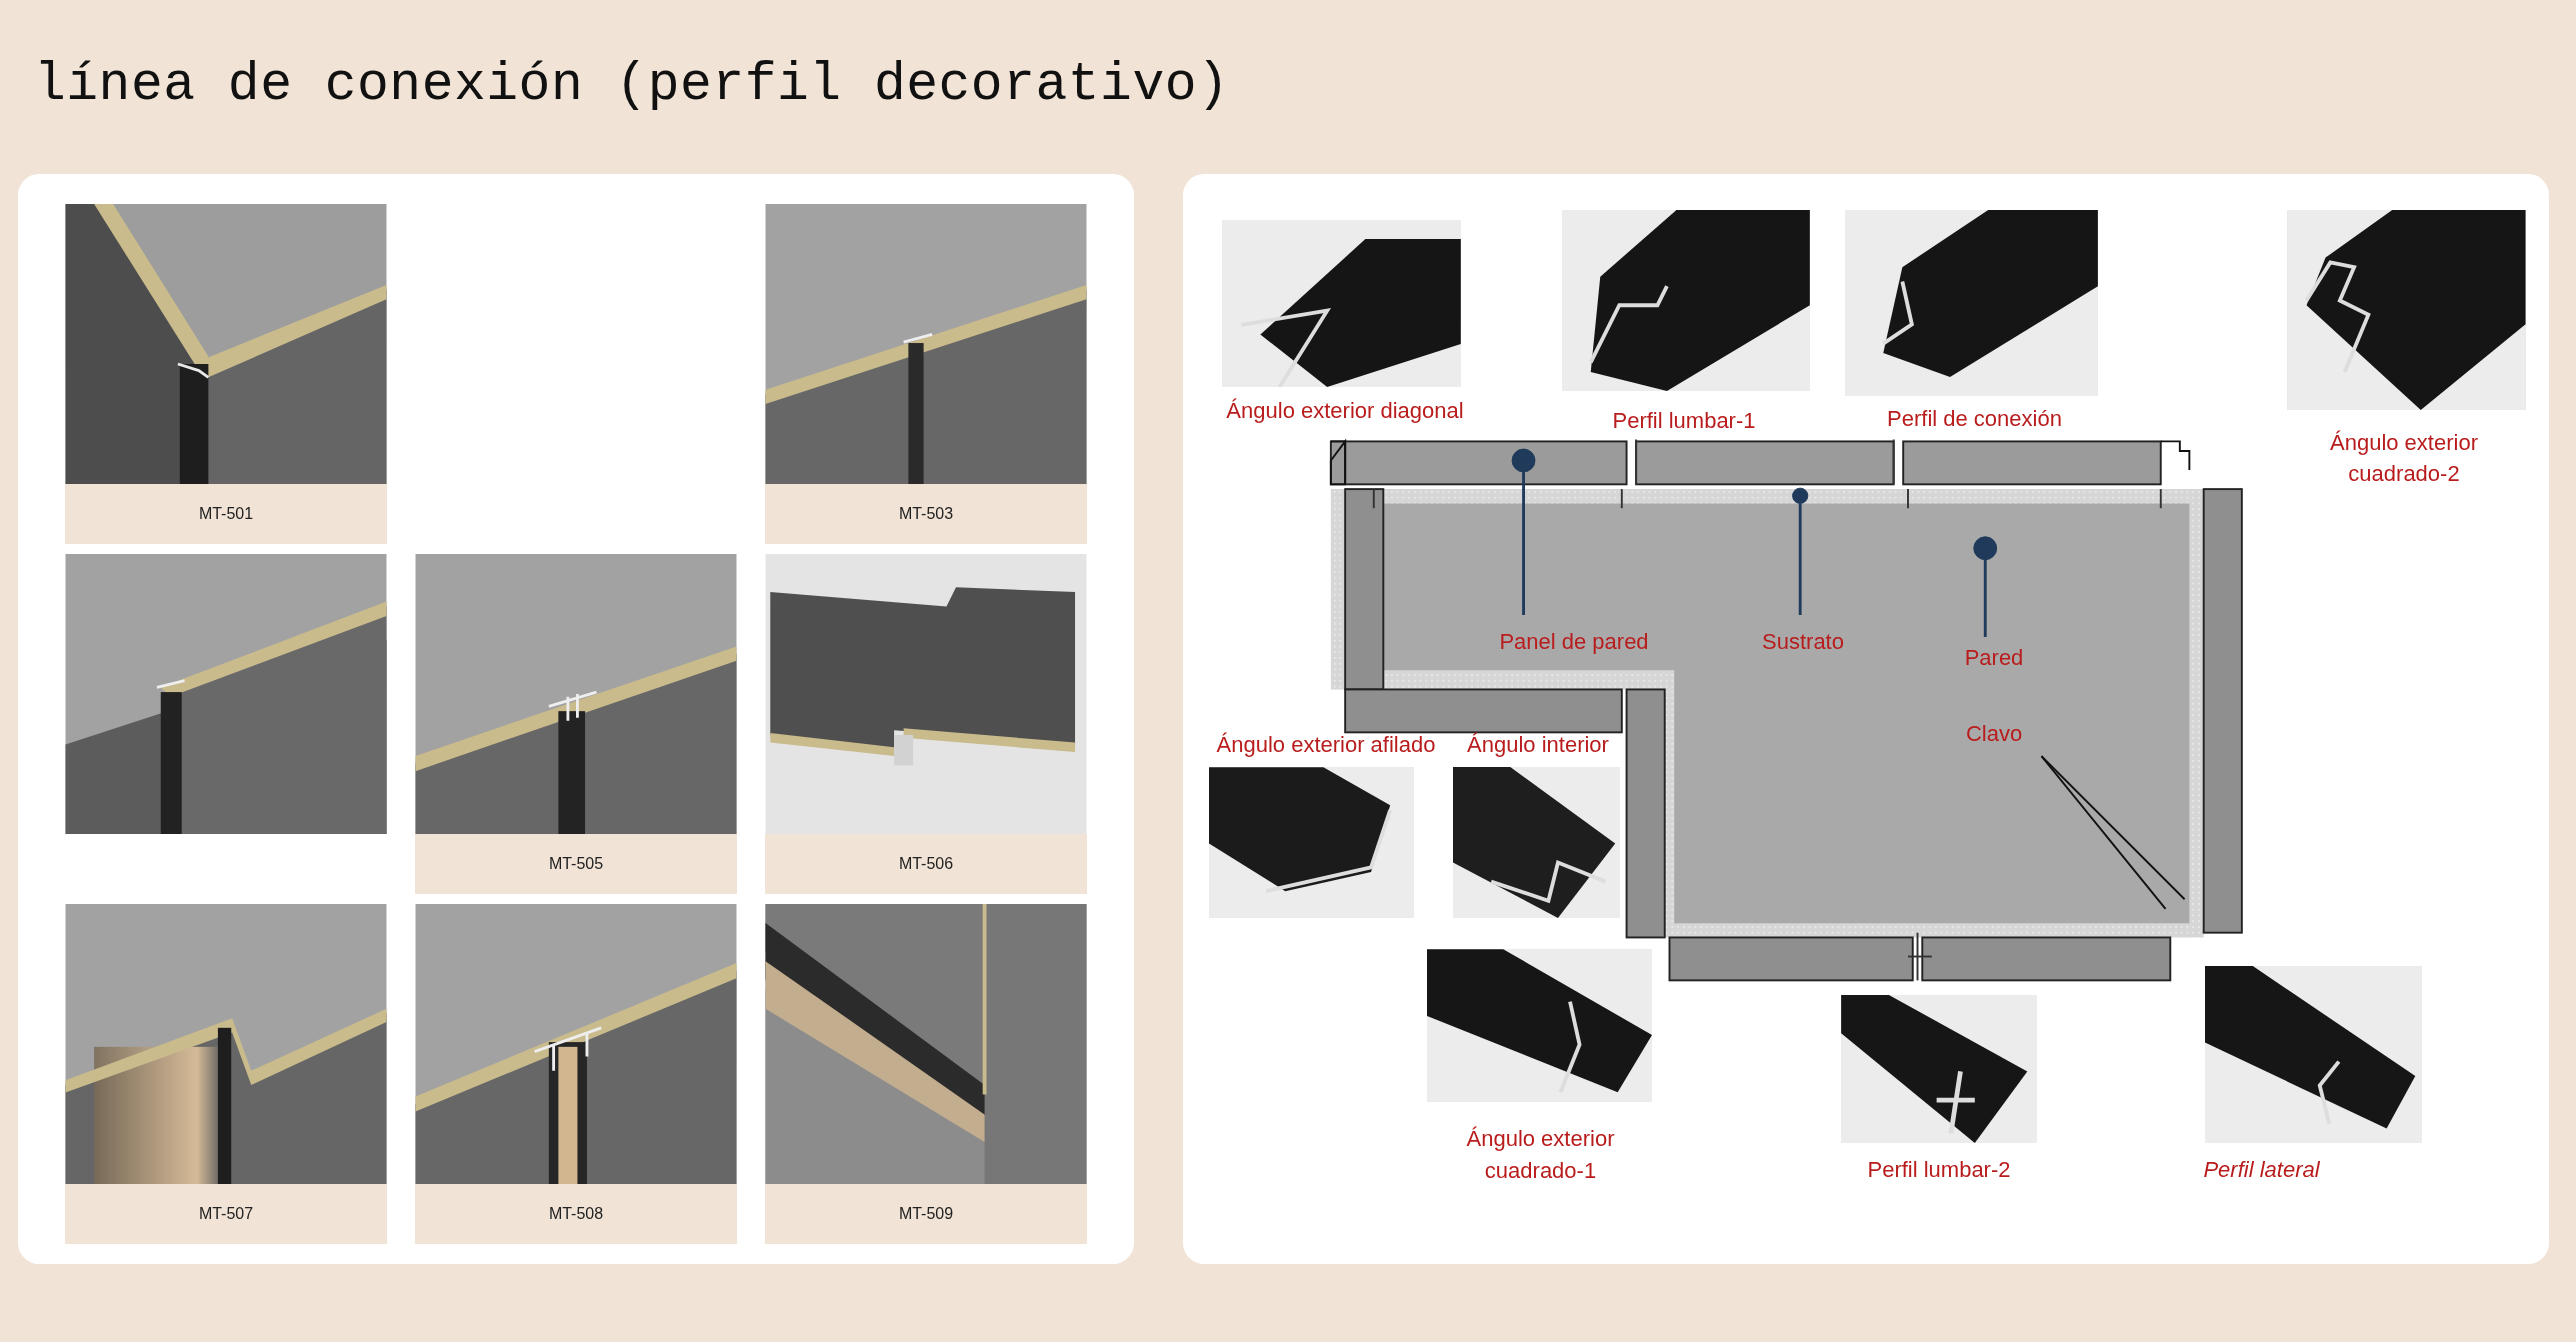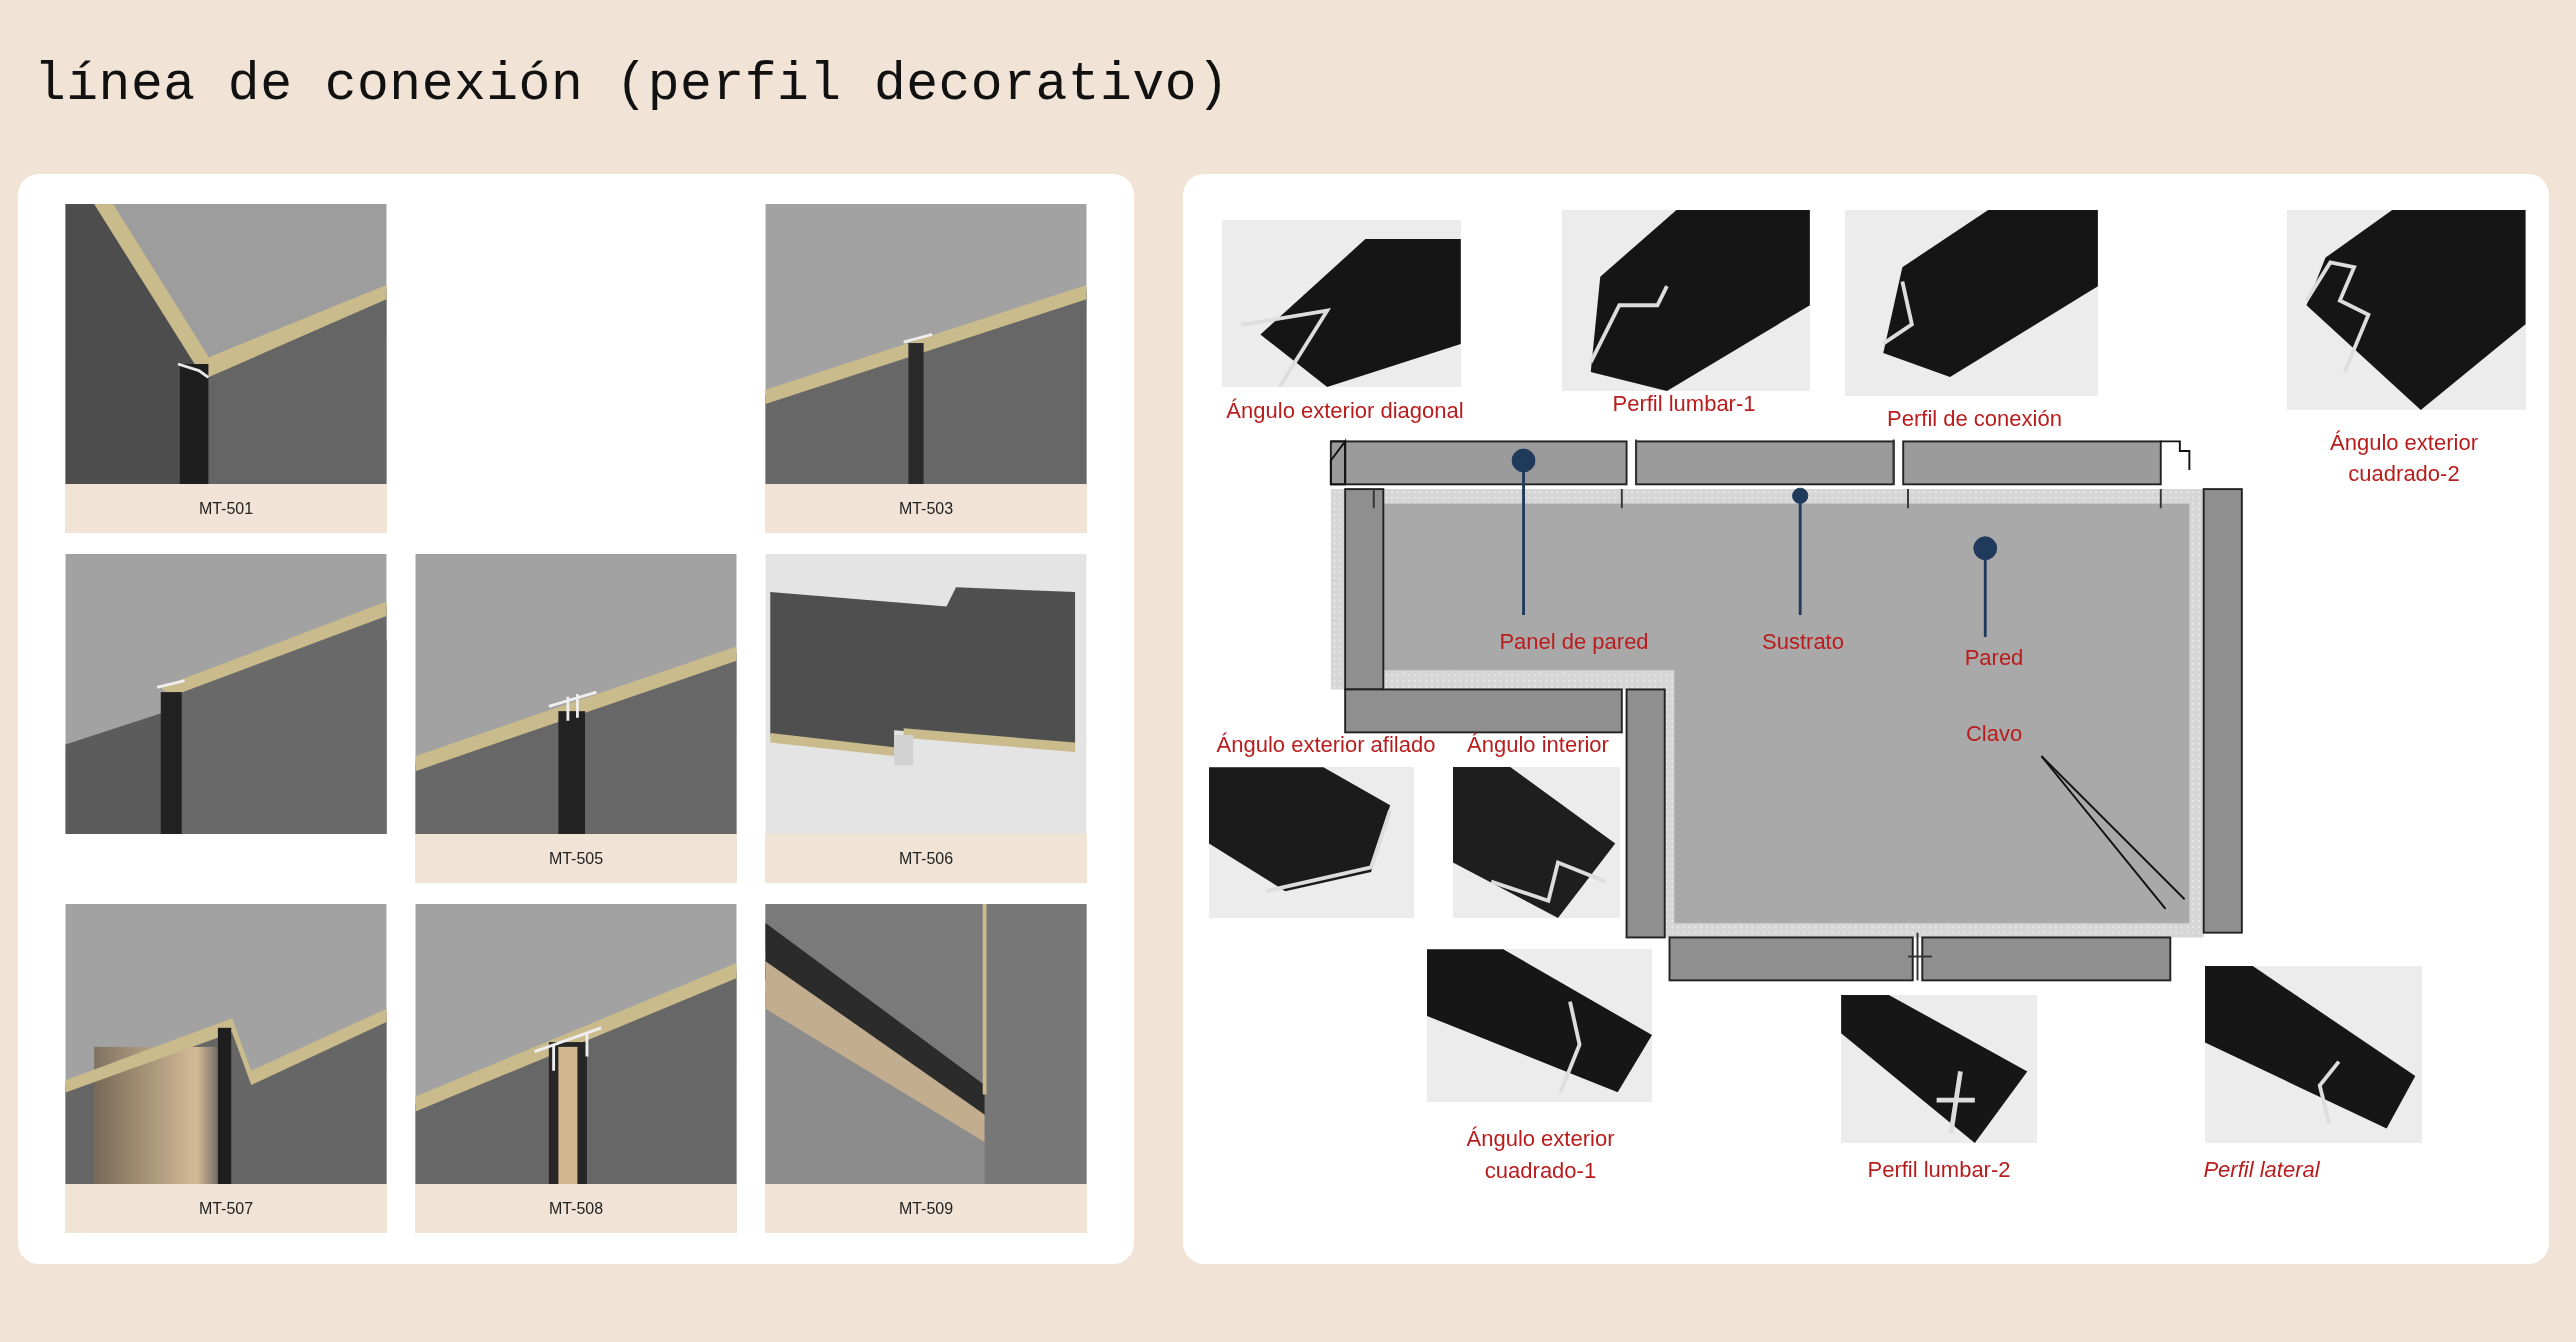--- a/index.html
+++ b/index.html
@@ -3,21 +3,21 @@
 <meta charset="utf-8">
 <style>
   html,body{margin:0;padding:0;}
   body{width:2576px;height:1342px;background:#f1e4d6;font-family:"Liberation Sans",sans-serif;position:relative;overflow:hidden;}
   .title{position:absolute;left:34px;top:55px;font-size:53px;color:#111;font-family:Liberation Mono, monospace;letter-spacing:0.5px;}
   .card{position:absolute;background:#fff;border-radius:21px;}
   #card-left{left:18px;top:174px;width:1116px;height:1090px;}
   #card-right{left:1183px;top:174px;width:1366px;height:1090px;}
   .tile{position:absolute;width:322px;height:329px;}
   .tile .img{position:absolute;left:0;top:0;width:322px;height:280px;overflow:hidden;}
-  .tile .cap{position:absolute;left:0;top:280px;width:322px;height:49px;background:#f1e4d6;display:flex;align-items:center;justify-content:center;font-size:16px;color:#222;}
+  .tile .cap{position:absolute;left:0;top:280px;width:322px;height:60px;background:#f1e4d6;display:flex;align-items:center;justify-content:center;font-size:16px;color:#222;}
   svg{display:block;}
   .lbl{position:absolute;font-size:22px;color:#b91c1c;text-align:center;line-height:32px;font-family:"Liberation Sans",sans-serif;}
   .photo{position:absolute;overflow:hidden;background:#e9e9e9;}
 </style>
 </head>
 <body>
 
 <div class="title">línea de conexión (perfil decorativo)</div>
 
 <div class="card" id="card-left">
@@ -212,21 +212,21 @@
   </div>
   <div class="lbl" style="left:19px;top:221px;width:286px;">Ángulo exterior diagonal</div>
 
   <div class="photo" style="left:379px;top:36px;width:248px;height:181px;">
     <svg width="248" height="181" viewBox="0 0 260 190">
         <rect width="260" height="190" fill="#ececec"></rect>
         <polygon points="40,70 120,0 260,0 260,100 110,190 30,170" fill="#151515"></polygon>
         <path d="M30 160 L60 100 L100 100 L110 80" stroke="#ddd" stroke-width="4" fill="none"></path>
       </svg>
   </div>
-  <div class="lbl" style="left:372px;top:214px;width:258px;">Perfil lumbar-1</div>
+  <div class="lbl" style="left:372px;top:231px;width:258px;">Perfil lumbar-1</div>
 
   <div class="photo" style="left:662px;top:36px;width:253px;height:186px;">
     <svg width="253" height="186" viewBox="0 0 265 195">
         <rect width="265" height="195" fill="#ececec"></rect>
         <polygon points="60,60 150,0 265,0 265,80 110,175 40,150" fill="#151515"></polygon>
         <path d="M40 140 L70 120 L60 75" stroke="#ddd" stroke-width="4" fill="none"></path>
       </svg>
   </div>
   <div class="lbl" style="left:658px;top:229px;width:267px;">Perfil de conexión</div>
 

